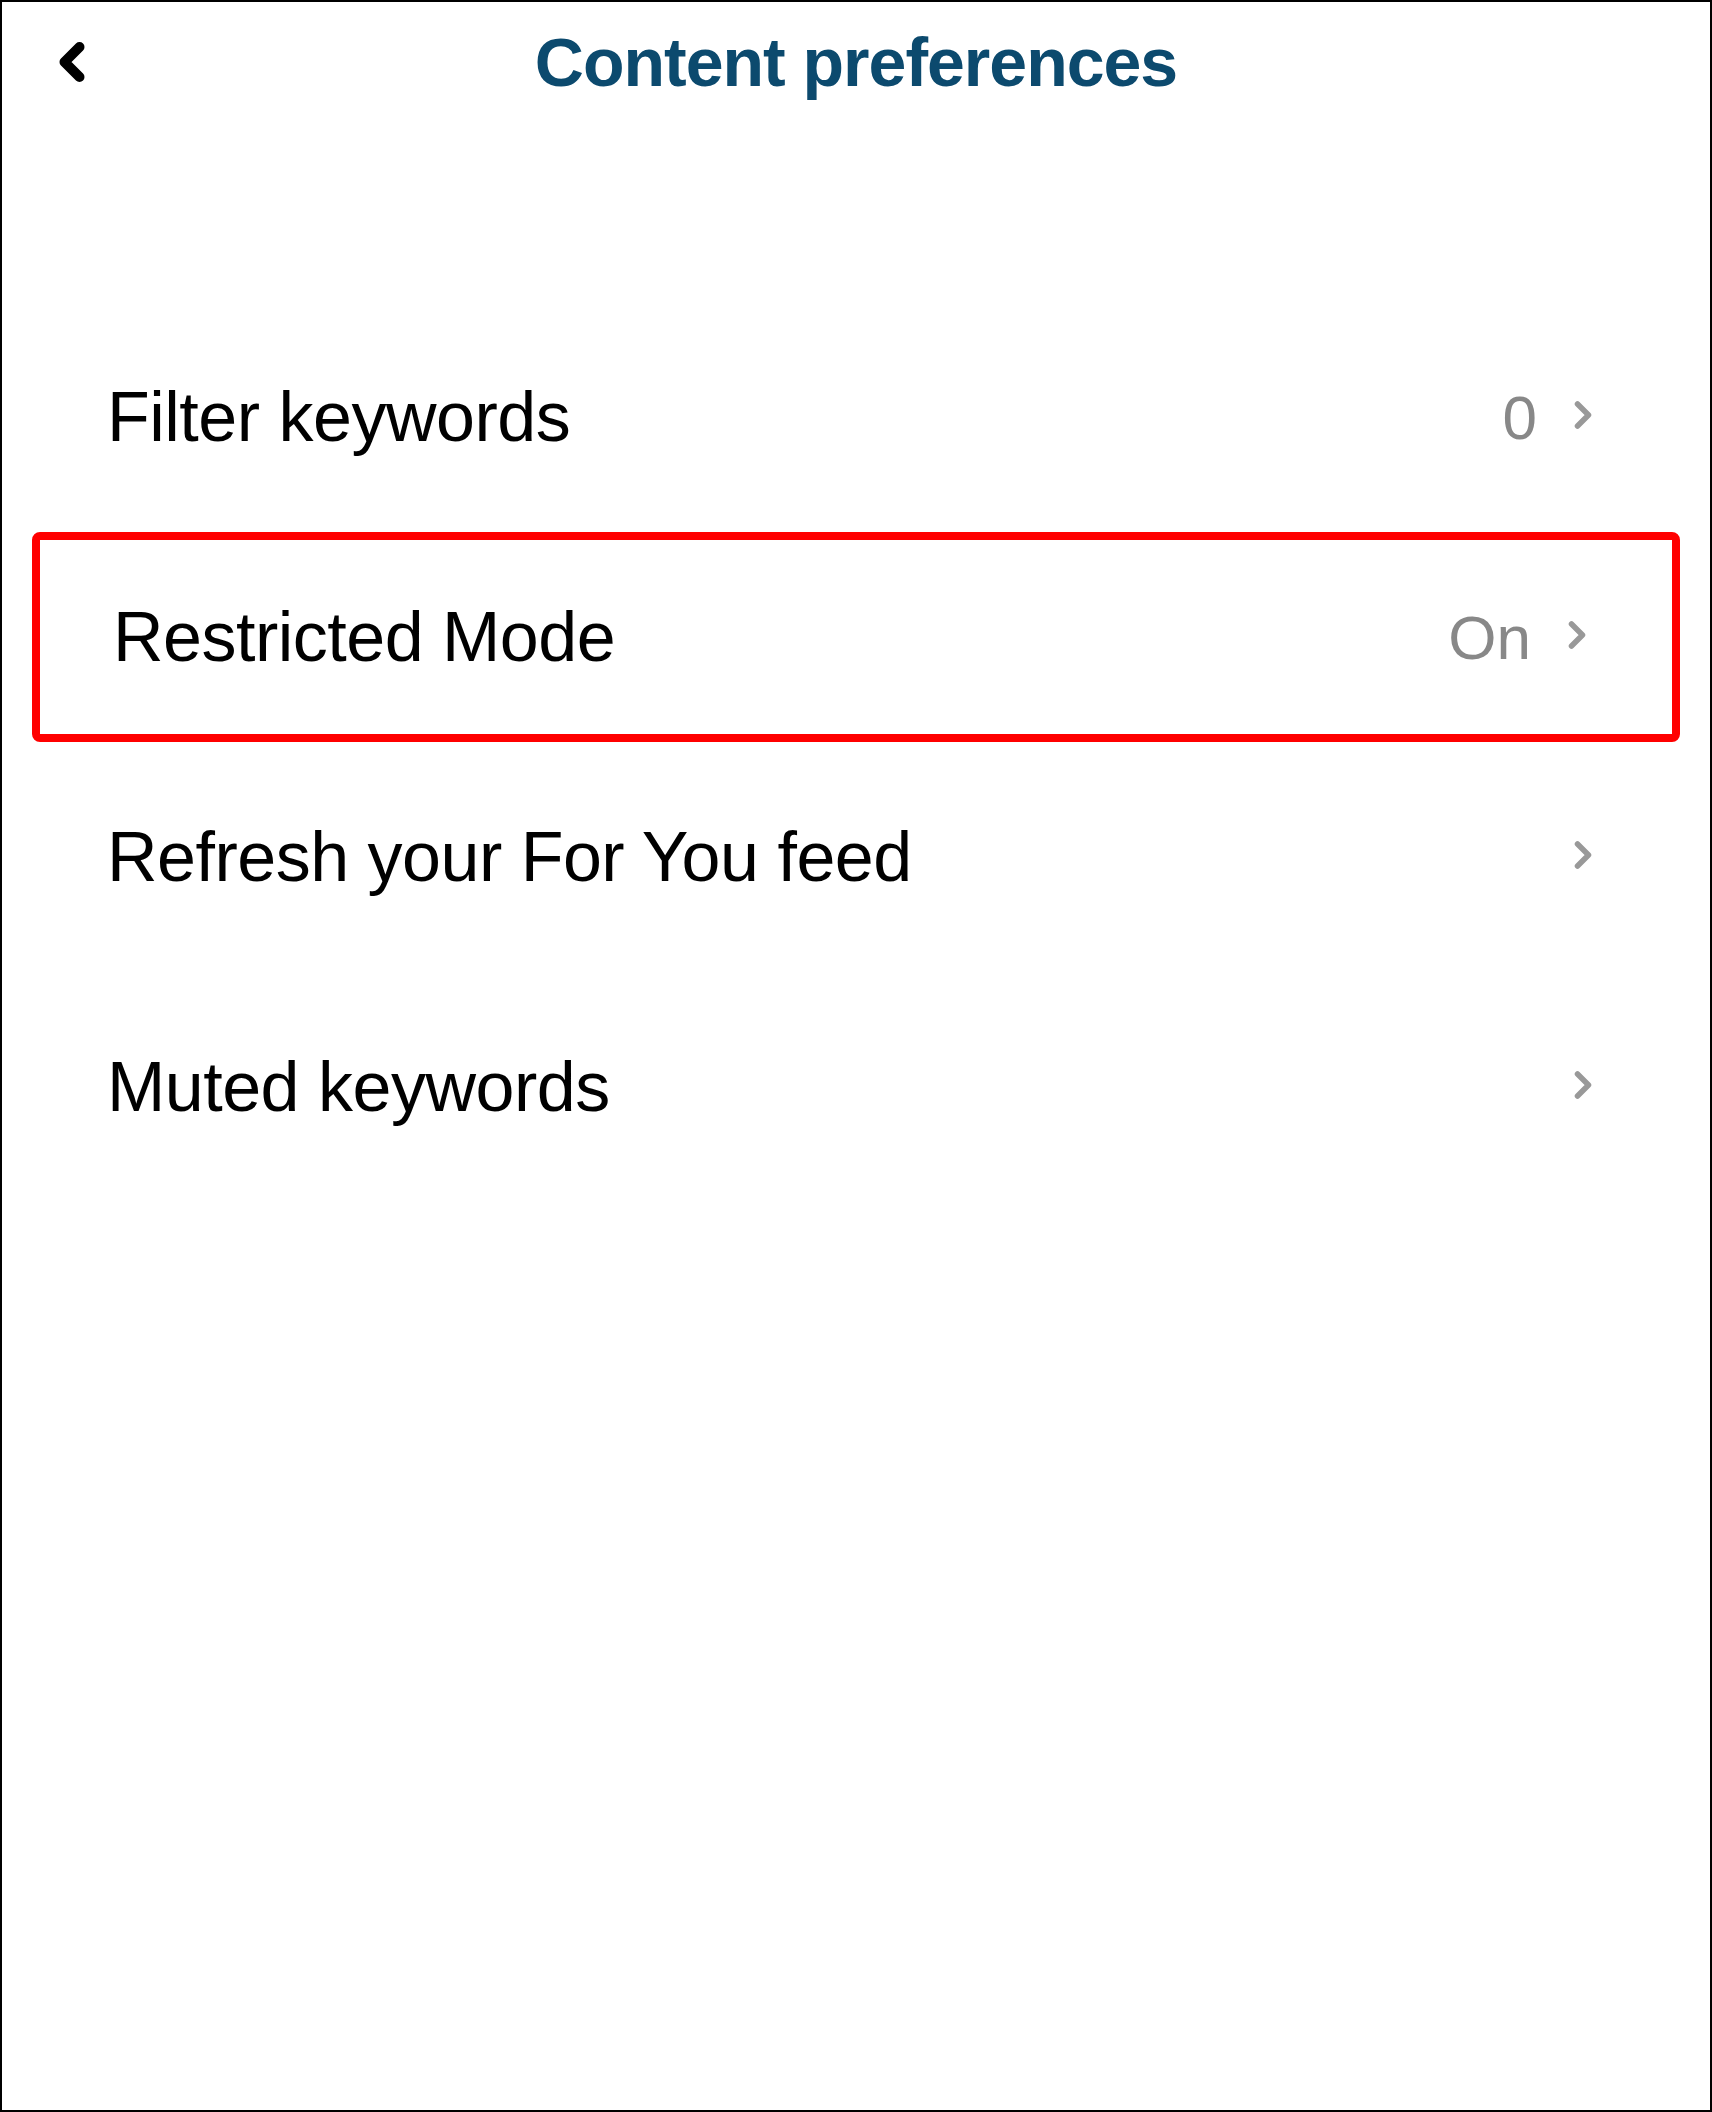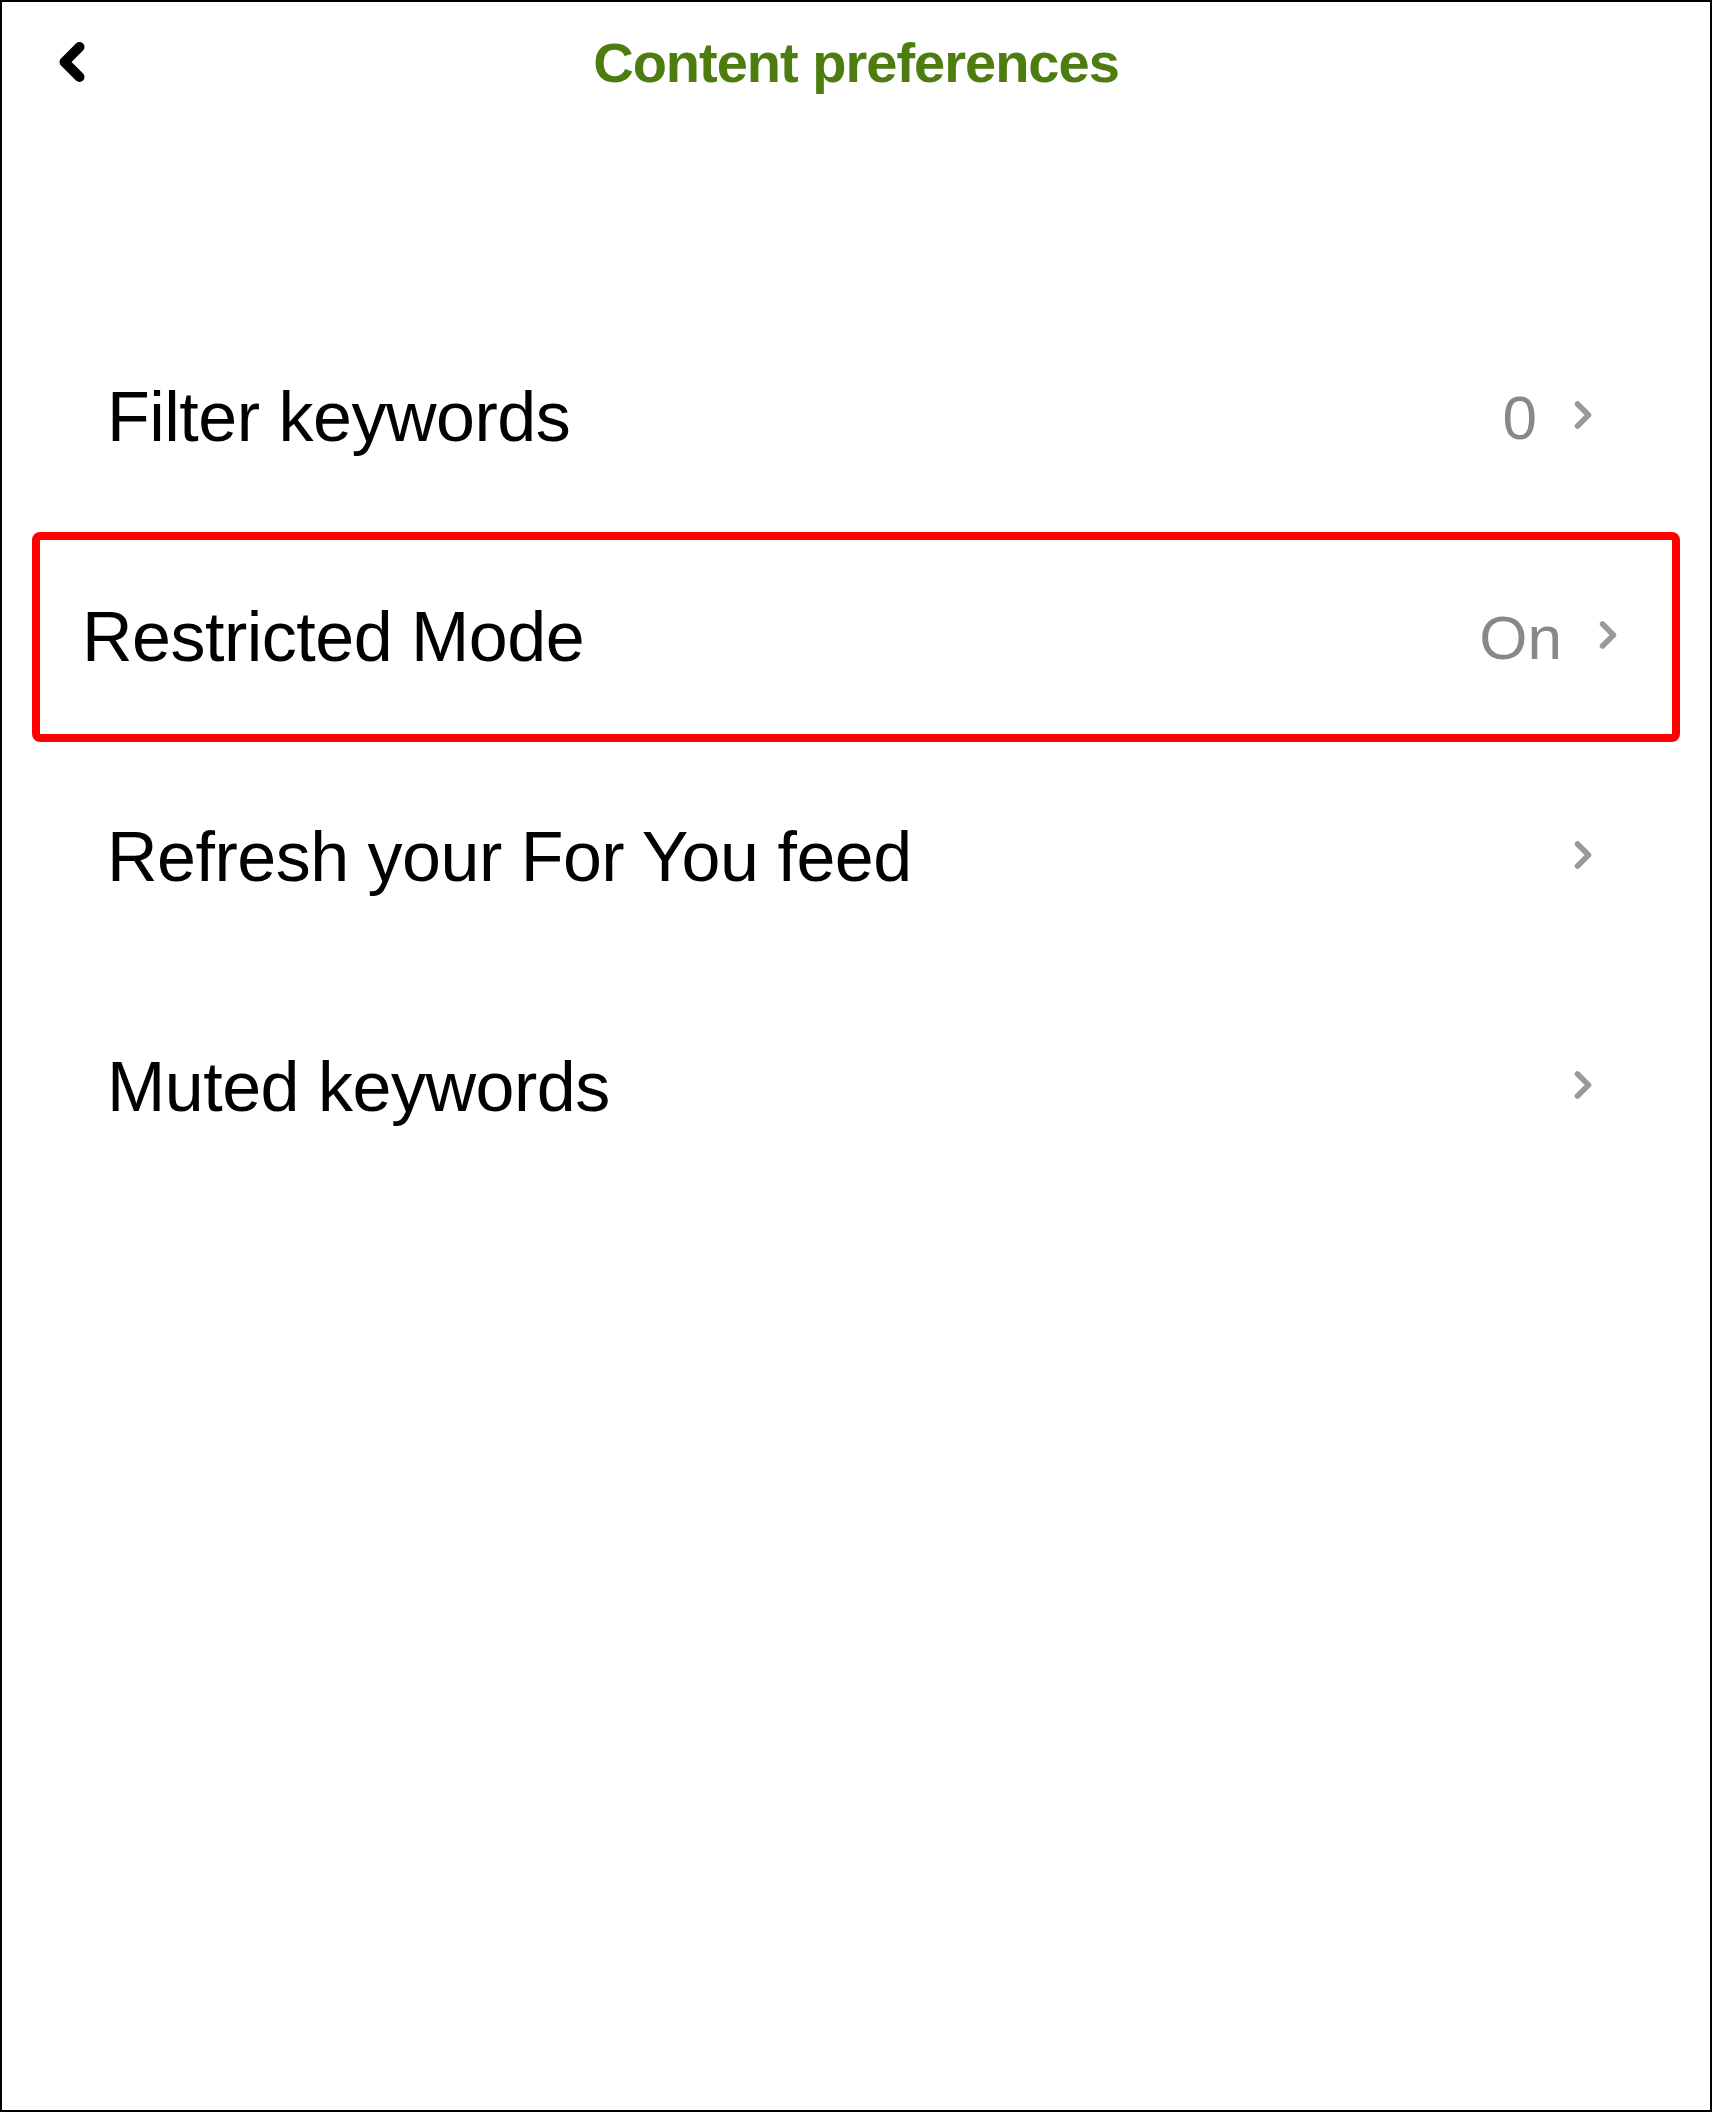--- a/index.html
+++ b/index.html
@@ -26,43 +26,43 @@
       left: 30px;
       top: 20px;
       cursor: pointer;
       padding: 10px;
     }
     .back-button svg {
       width: 60px;
       height: 60px;
     }
     .page-title {
-      font-size: 56px;
+      font-size: 68px;
       font-weight: 700;
-      color: #4d7c0f;
+      color: #0c4a6e;
       text-align: center;
       width: 100%;
       letter-spacing: -1px;
     }
     .content {
       padding-top: 180px;
     }
     .list-item {
       display: flex;
       align-items: center;
       justify-content: space-between;
       padding: 0 105px;
       height: 230px;
       cursor: pointer;
       position: relative;
     }
     .list-item.highlighted {
       border: 8px solid #ff0000;
       margin: 0 30px;
-      padding: 0 42px;
+      padding: 0 73px;
       height: 210px;
       border-radius: 8px;
     }
     .item-label {
       font-size: 70px;
       font-weight: 400;
       color: #000;
       letter-spacing: -0.5px;
     }
     .item-right {

